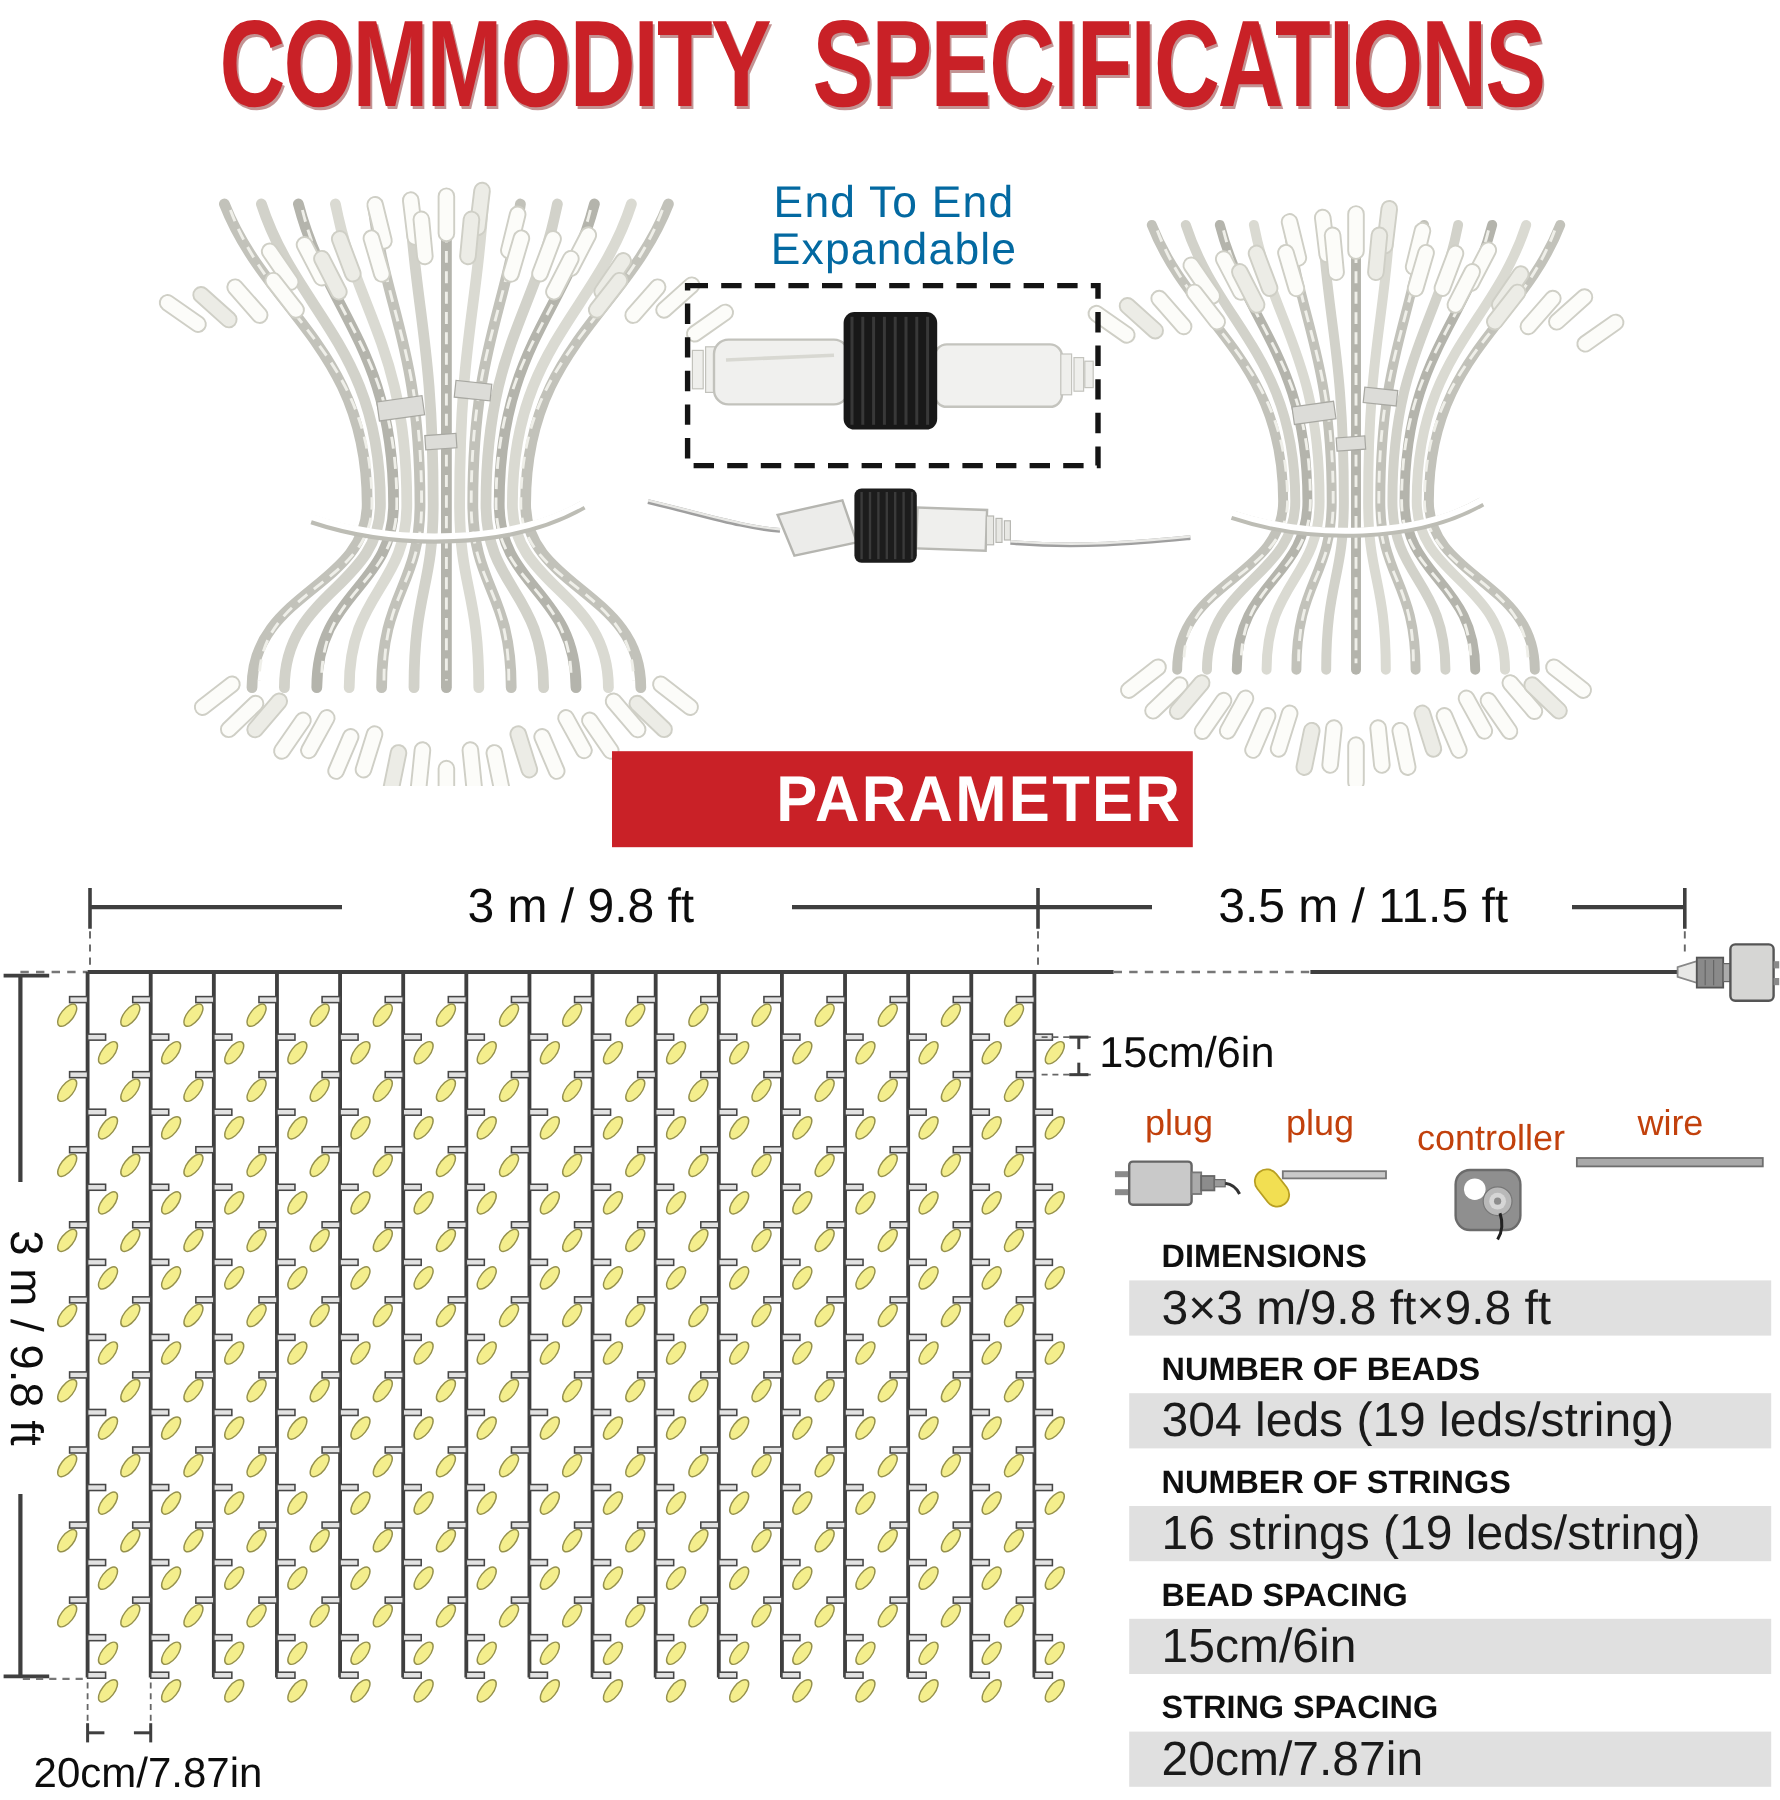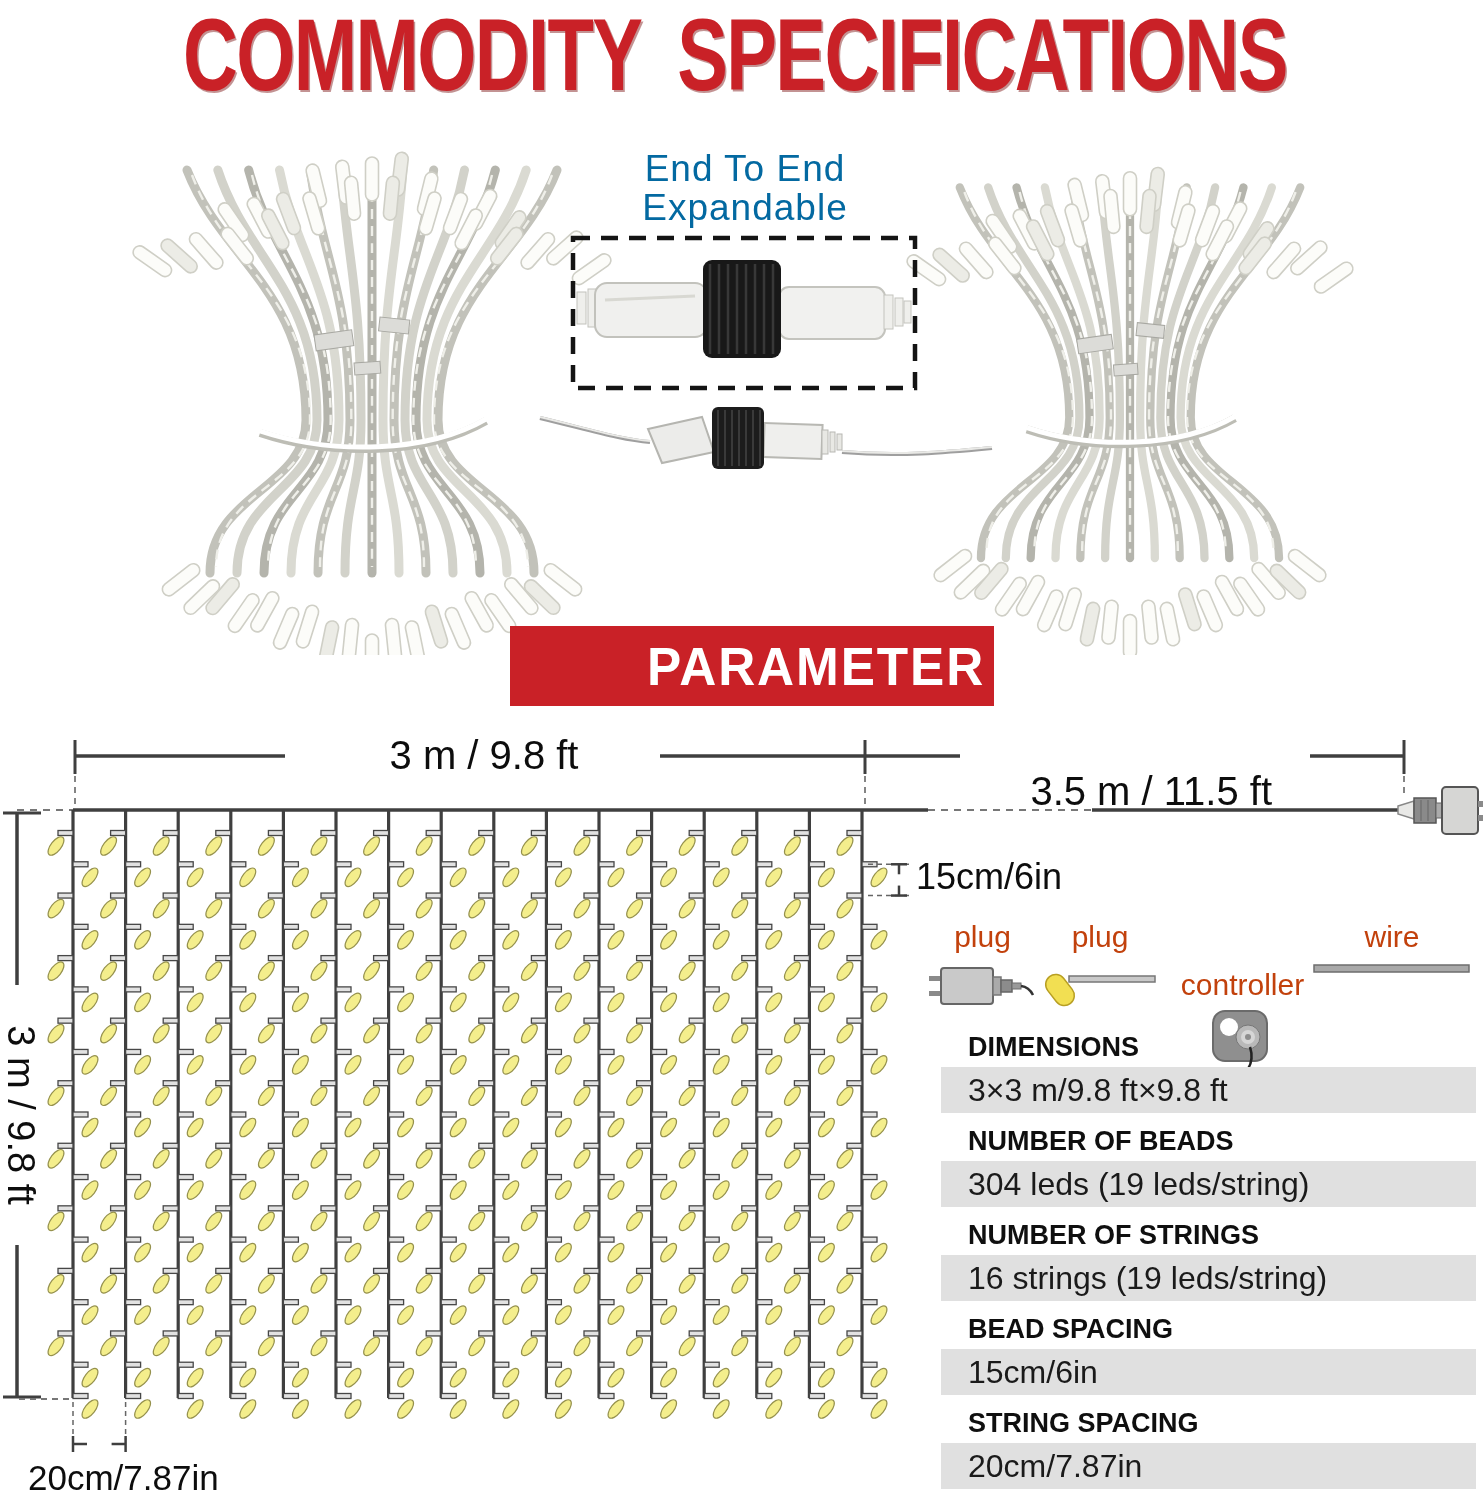--- a/index.html
+++ b/index.html
@@ -14,38 +14,38 @@
   
   .hero-label{left:570px;width:350px;text-align:center;font-size:37px;line-height:38px;
       letter-spacing:1px;color:#0369a1;}
   
   #banner{left:510px;top:626px;width:484px;height:80px;background:var(--red,#c92127);
       display:flex;align-items:center;justify-content:flex-end;}
   #banner span{color:#fff;font-size:54px;font-weight:700;letter-spacing:2px;transform:scaleX(.95);}
   
   .dim-label{font-size:40px;color:#0d0d0d;white-space:nowrap;}
   #dim-width{left:364px;top:733px;width:240px;text-align:center;}
-  #dim-lead{left:1000px;top:769px;width:272px;text-align:right;}
+  #dim-lead{left:1000px;top:733px;width:272px;text-align:center;}
   #dim-height{left:-130px;top:1093px;width:300px;height:44px;text-align:center;
       transform:rotate(90deg);font-size:38px;}
   #bead-spacing{left:916px;top:856px;font-size:36px;}
   #string-spacing{left:28px;top:1458px;font-size:35px;}
   
   .legend-item{display:flex;flex-direction:column;align-items:center;row-gap:7px;}
   .legend-item .lbl{font-size:30px;color:#c2410c;}
   #leg-plug{left:925px;top:920px;width:115px;}
   #leg-lamp{left:1040px;top:920px;width:120px;}
-  #leg-controller{left:1180px;top:968px;width:125px;}
+  #leg-controller{left:1180px;top:932px;width:125px;}
   #leg-wire{left:1312px;top:920px;width:160px;}
   
   #specs{left:941px;top:1026px;width:535px;}
   .spec-header{font-size:27px;font-weight:700;color:#0f0f0f;line-height:38px;
       padding:2px 0 1px 27px;white-space:nowrap;}
   .spec-value{height:46px;line-height:46px;background:var(--rowgray,#e0e0e0);
-      font-size:32px;color:#1a1a1a;padding-left:27px;margin-bottom:7px;white-space:nowrap;}
+      font-size:40px;color:#1a1a1a;padding-left:27px;margin-bottom:7px;white-space:nowrap;}
   svg{display:block;}
 </style>
 </head>
 <body>
 
 <div id="title" class="abs">
   <span>COMMODITY SPECIFICATIONS</span>
 </div>
 
 <svg id="hero-svg" class="abs" style="left:0;top:95px" width="1483" height="560" viewBox="0 95 1483 560">

